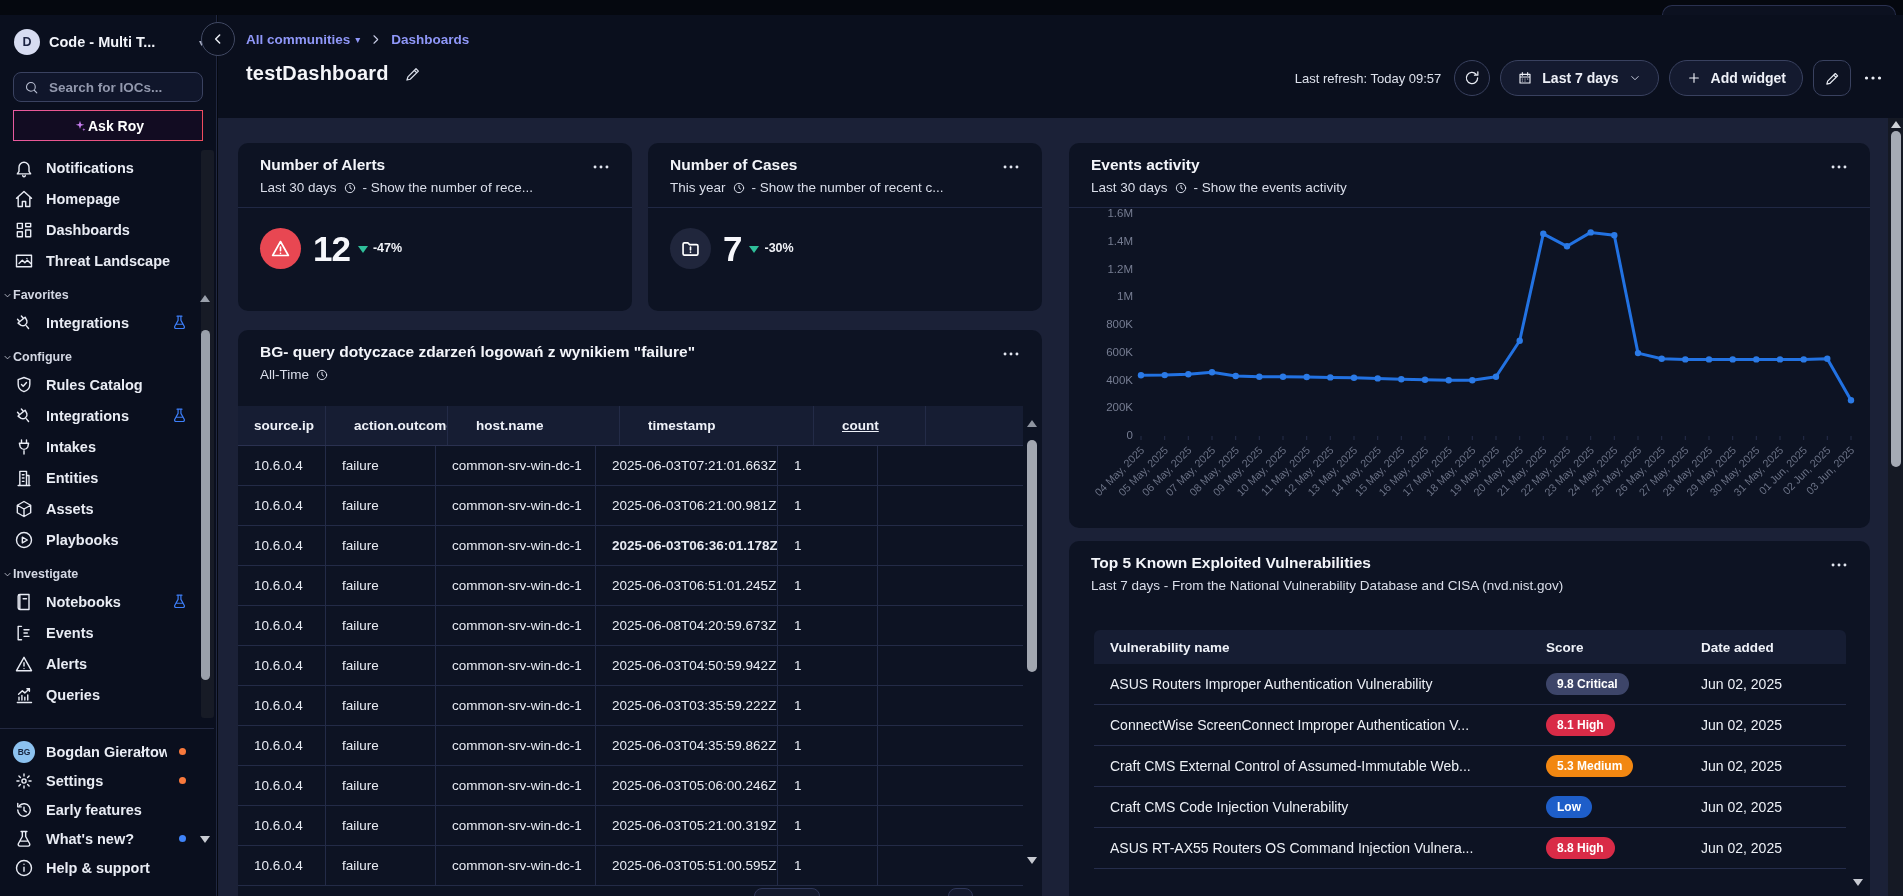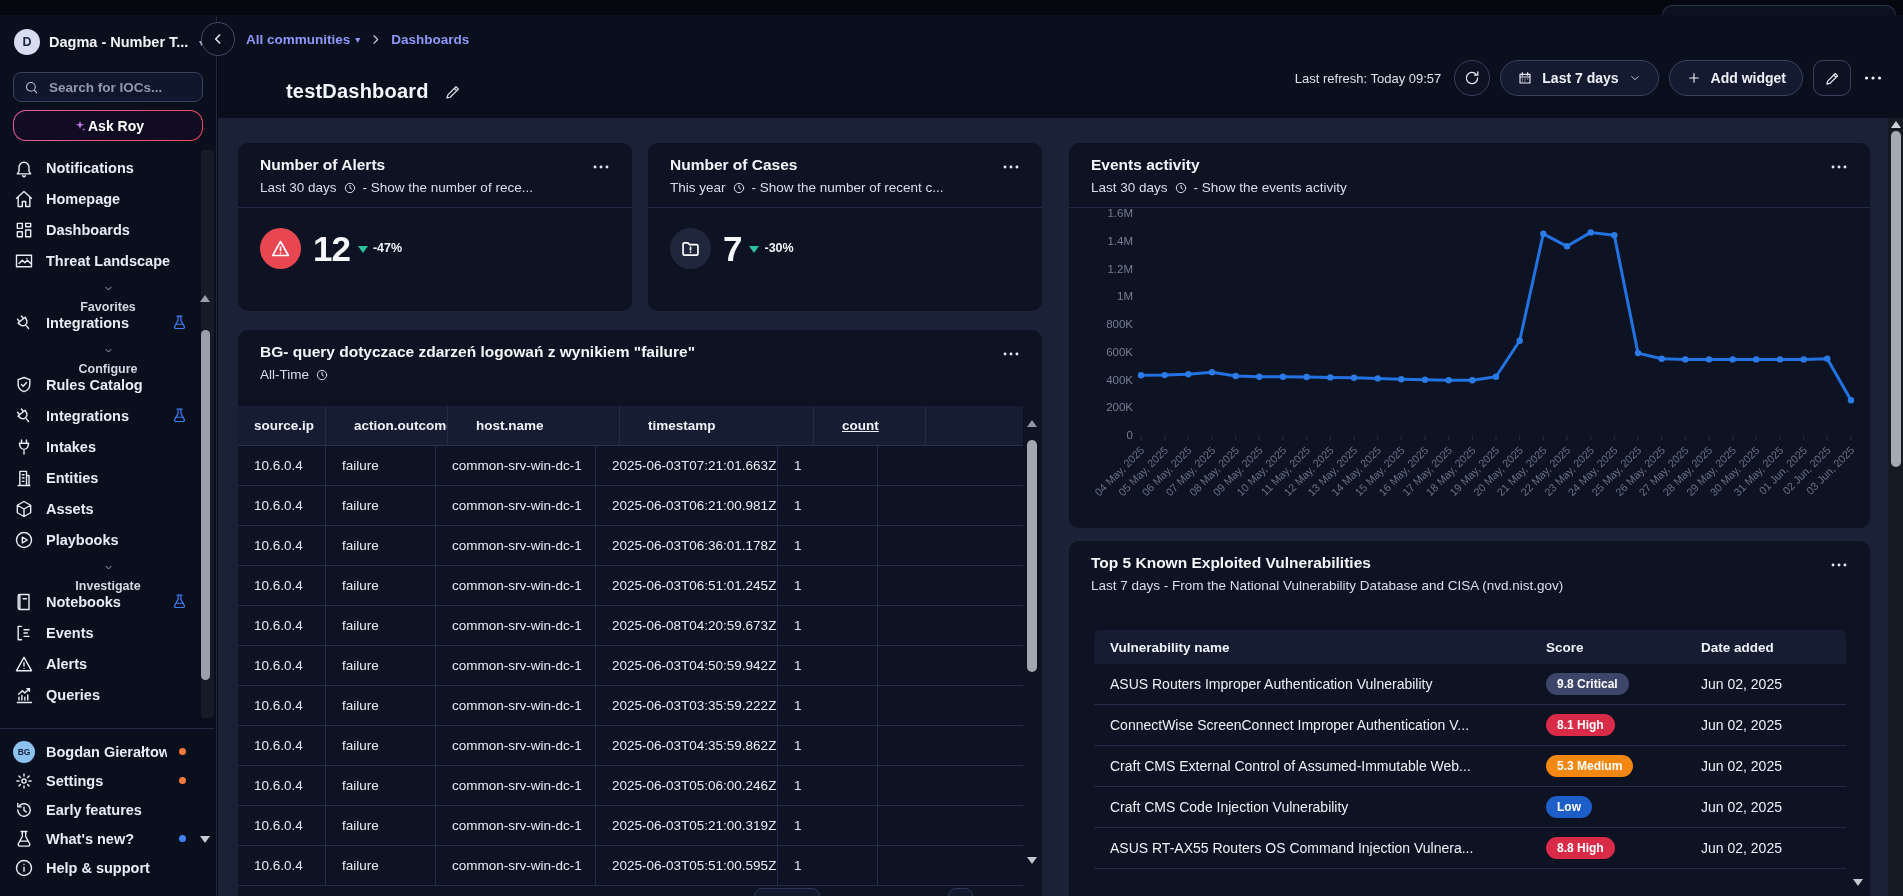--- a/index.html
+++ b/index.html
@@ -14,49 +14,49 @@
   
   .sidebar{position:absolute;left:0;top:15px;width:217px;height:881px;background:#0a0f1e;border-right:1px solid #202740;}
   .ws-row{display:flex;align-items:center;gap:9px;padding:14px 12px 0 14px;}
   .avatar{width:26px;height:26px;border-radius:50%;background:#d7dcf1;color:#1c2342;font-weight:700;font-size:12.5px;display:flex;align-items:center;justify-content:center;flex:none;}
   .ws-name{font-weight:700;font-size:14.5px;color:#f2f4fa;flex:1;white-space:nowrap;overflow:hidden;}
   .caret{color:#a9afc4;font-size:10px;}
   .search-box{margin:17px 13px 0;height:30px;border:1px solid #3a4260;border-radius:8px;background:#10162b;display:flex;align-items:center;gap:8px;padding:0 10px;}
   .search-box .sic{width:15px;height:15px;color:#b9bfd2;flex:none;}
   .search-box input{background:none;border:none;outline:none;color:#dfe3ef;font-size:13.5px;width:100%;font-weight:600;}
   .search-box input::placeholder{color:#9298ad;}
-  .askroy{margin:8px 13px 0;height:31px;border-radius:13px;display:flex;align-items:center;justify-content:center;font-weight:700;font-size:14px;color:#fff;background:linear-gradient(#120c22,#120c22) padding-box,linear-gradient(100deg,#e85aa0,#ef4c5e) border-box;border:1px solid transparent;cursor:pointer;}
+  .askroy{margin:8px 13px 0;height:31px;border-radius:0;display:flex;align-items:center;justify-content:center;font-weight:700;font-size:14px;color:#fff;background:linear-gradient(#120c22,#120c22) padding-box,linear-gradient(100deg,#e85aa0,#ef4c5e) border-box;border:1px solid transparent;cursor:pointer;}
   .askroy .spk{width:16px;height:16px;color:#c77df0;}
   .nav{margin-top:11px;}
   .nav-item{display:flex;align-items:center;gap:12px;height:31px;padding:0 14px;cursor:pointer;}
   .nav-ic{width:20px;height:20px;color:#e8ebf4;flex:none;}
   .nav-label{font-size:14.5px;font-weight:700;color:#e9ecf4;flex:1;white-space:nowrap;overflow:hidden;}
   .flask-b{width:17px;height:17px;color:#3d7ef8;flex:none;margin-right:22px;}
-  .nav-section{display:flex;align-items:center;gap:6px;height:24px;padding:0 30px;margin-top:7px;color:#d3d7e3;font-size:12.5px;font-weight:700;cursor:pointer;flex-direction:column;}
+  .nav-section{display:flex;align-items:center;height:24px;padding:0 2px;margin-top:7px;color:#d3d7e3;font-size:12.5px;font-weight:700;cursor:pointer;}
   .nav-section .chv{width:11px;height:11px;color:#d3d7e3;}
   .side-footer{position:absolute;left:0;right:2px;top:713px;border-top:1px solid #232942;padding-top:8px;}
   .foot-item{display:flex;align-items:center;gap:12px;height:29px;padding:0 14px;cursor:pointer;}
   .avatar-sm{width:22px;height:22px;border-radius:50%;background:#8cc2f0;color:#16233d;font-weight:700;font-size:8.5px;display:flex;align-items:center;justify-content:center;flex:none;margin:0 -1px;}
   .dot{width:7px;height:7px;border-radius:50%;flex:none;margin-right:14px;}
   
   .sb-track{position:absolute;right:2px;top:135px;width:13px;height:568px;background:#171b26;border-radius:3px;}
   .sb-thumb{position:absolute;right:4px;top:180px;width:9px;height:350px;background:#9aa0ab;border-radius:5px;}
   .tri-up{width:0;height:0;border-left:5px solid transparent;border-right:5px solid transparent;border-bottom:7px solid #9aa0ab;}
   .tri-down{width:0;height:0;border-left:5px solid transparent;border-right:5px solid transparent;border-top:7px solid #9aa0ab;}
   .sb-up{position:absolute;right:4px;top:145px;}
   .sb-down{position:absolute;right:4px;top:686px;border-top-color:#c9ccd3;}
 
   
   .topbar{position:absolute;left:218px;top:15px;width:1685px;height:103px;background:#0a0f1d;}
   .collapse-btn{position:absolute;left:201px;top:22px;width:34px;height:34px;border-radius:50%;border:1px solid #414963;background:#0a0f1d;color:#eef0f6;display:flex;align-items:center;justify-content:center;z-index:6;cursor:pointer;}
   .collapse-btn .ic{width:16px;height:16px;stroke-width:2.2;}
   .crumbs{position:absolute;left:28px;top:13px;height:22px;display:flex;align-items:center;font-size:13.5px;font-weight:700;color:#8f97f8;}
   .crumb-sep{width:15px;height:15px;color:#c9cde6;margin:0 8px;}
   .crumbs .caret{color:#8f97f8;margin-left:5px;}
-  .title-row{position:absolute;left:28px;top:65px;display:flex;align-items:center;margin-left:40px;}
+  .title-row{position:absolute;left:28px;top:47px;display:flex;align-items:center;}
   .page-title{font-size:20px;font-weight:700;color:#f4f5f9;letter-spacing:.2px;}
   .title-pencil{width:18px;height:18px;color:#d9dde8;margin-left:15px;cursor:pointer;}
   .tb-right{position:absolute;right:18px;top:45px;display:flex;align-items:center;gap:10px;}
   .refresh-note{font-size:13px;color:#dde1ec;margin-right:3px;}
   .refresh-btn{width:36px;height:36px;border:1px solid #39415f;border-radius:50%;display:flex;align-items:center;justify-content:center;color:#e8ebf3;cursor:pointer;background:#0d1222;}
   .refresh-btn .ic{width:18px;height:18px;}
   .pill-btn{height:36px;border:1px solid #39415f;border-radius:18px;background:#141a2f;display:flex;align-items:center;gap:9px;padding:0 16px;color:#eef0f7;font-size:14px;font-weight:600;cursor:pointer;white-space:nowrap;}
   .i16{width:16px;height:16px;flex:none;}
   .i14{width:14px;height:14px;flex:none;color:#c6cbdd;}
   .sq-btn{width:38px;height:36px;border:1px solid #39415f;border-radius:10px;display:flex;align-items:center;justify-content:center;color:#e8ebf3;background:#0d1222;cursor:pointer;}
@@ -124,21 +124,21 @@
 
 <div class="screen">
 
   <div class="topstrip">
     <div class="float-top"></div>
   </div>
 
   <aside class="sidebar">
     <div class="ws-row">
       <div class="avatar">D</div>
-      <div class="ws-name">Dagma - Number T...</div>
+      <div class="ws-name">Code - Multi T...</div>
       <span class="caret">▾</span>
     </div>
     <div class="search-box">
       <span class="sic">
           <svg viewBox="0 0 24 24" class="ic">
             <path d="M18 11a7 7 0 1 1-14 0 7 7 0 0 1 14 0zM20.5 20.5 16 16"></path>
           </svg>
         </span>
       <input placeholder="Search for IOCs..." style="">
     </div>
@@ -660,21 +660,21 @@
             <div class="bcell" style="width: 110px;">failure</div>
             <div class="bcell" style="width: 160px;">common-srv-win-dc-1</div>
             <div class="bcell" style="width: 182px;">2025-06-03T06:21:00.981Z</div>
             <div class="bcell" style="width: 100px;">1</div>
             <div class="bcell bfill"></div>
           </div>
           <div class="brow">
             <div class="bcell" style="width: 88px;">10.6.0.4</div>
             <div class="bcell" style="width: 110px;">failure</div>
             <div class="bcell" style="width: 160px;">common-srv-win-dc-1</div>
-            <div class="bcell" style="width: 182px;">2025-06-03T06:36:01.178Z</div>
+            <div class="bcell" style="width: 182px; font-weight: bold;">2025-06-03T06:36:01.178Z</div>
             <div class="bcell" style="width: 100px;">1</div>
             <div class="bcell bfill"></div>
           </div>
           <div class="brow">
             <div class="bcell" style="width: 88px;">10.6.0.4</div>
             <div class="bcell" style="width: 110px;">failure</div>
             <div class="bcell" style="width: 160px;">common-srv-win-dc-1</div>
             <div class="bcell" style="width: 182px;">2025-06-03T06:51:01.245Z</div>
             <div class="bcell" style="width: 100px;">1</div>
             <div class="bcell bfill"></div>

